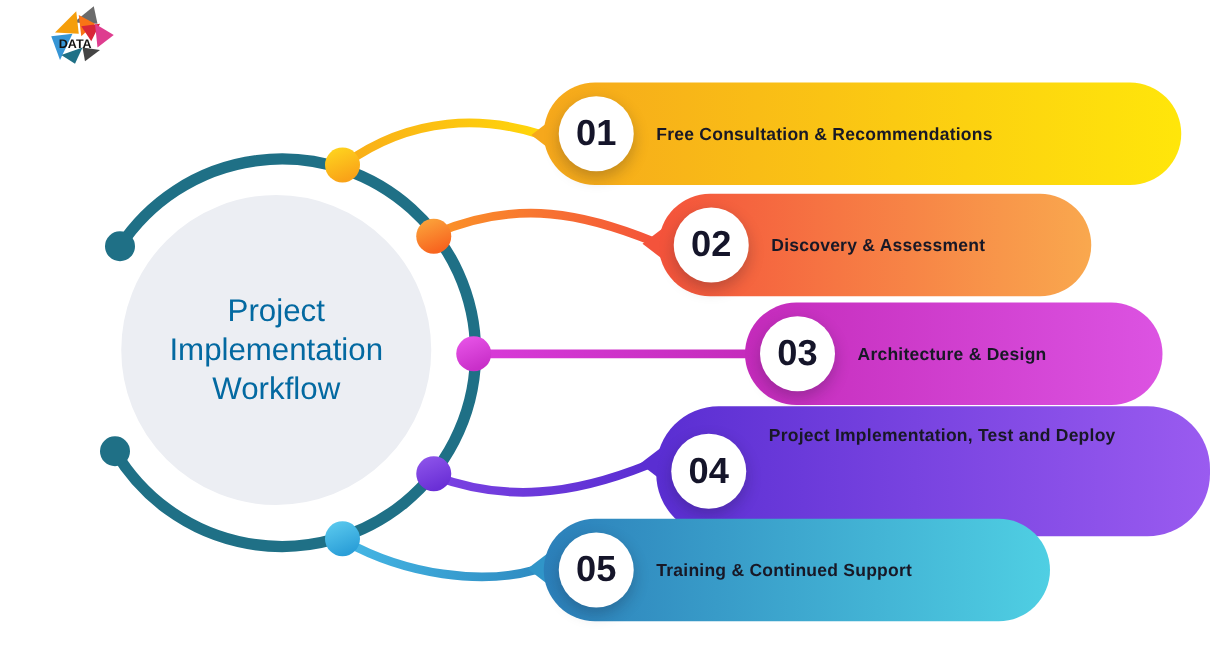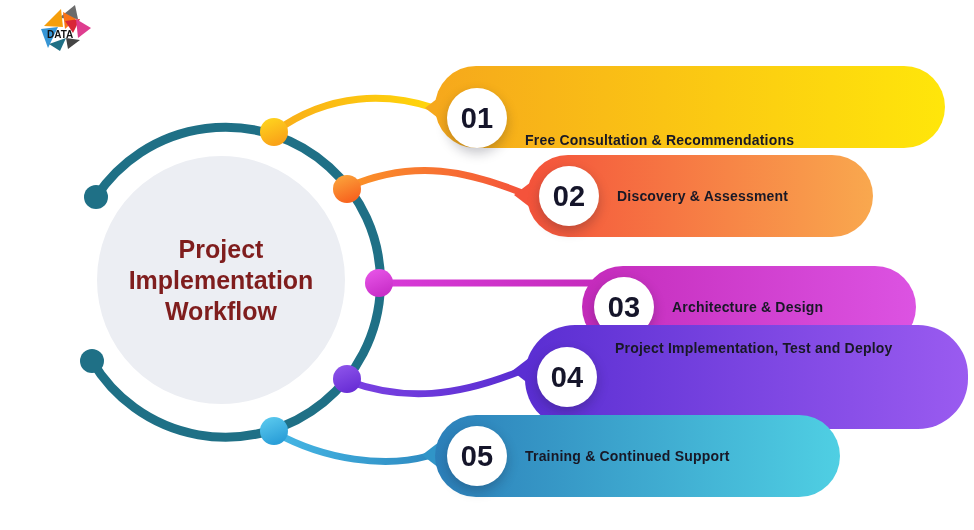--- a/index.html
+++ b/index.html
@@ -3,26 +3,26 @@
 <meta charset="utf-8">
 <style>
   html,body{margin:0;padding:0;background:#ffffff;}
   .stage{position:relative;width:974px;height:530px;background:#ffffff;overflow:hidden;
          font-family:"Liberation Sans", sans-serif;padding-left:24px;}
   .layer{position:absolute;left:0;top:0;z-index:1;}
   .logo{position:absolute;left:35px;top:2px;z-index:4;}
   .hub{position:absolute;left:91px;top:150px;width:260px;height:260px;border-radius:50%;
        background:#ECEEF3;border:6px solid #ffffff;box-sizing:border-box;z-index:2;
        display:flex;flex-direction:column;align-items:center;justify-content:center;}
-  .hub-line{font-size:25px;line-height:31px;font-weight:700;color:#7f1d1d;text-align:center;}
+  .hub-line{font-size:25px;line-height:31px;font-weight:400;color:#0369a1;text-align:center;}
   .pill{position:absolute;display:flex;align-items:center;padding-left:12px;gap:18px;
         border-radius:50px;z-index:3;box-sizing:border-box;}
   .p1{left:435px;top:66px;width:510px;height:82px;}
   .p2{left:527px;top:155px;width:346px;height:82px;}
-  .p3{left:582px;top:242px;width:334px;height:82px;margin-top:24px;}
+  .p3{left:596px;top:242px;width:334px;height:82px;}
   .p4{left:525px;top:325px;width:443px;height:104px;}
   .p5{left:435px;top:415px;width:405px;height:82px;}
   .num{width:60px;height:60px;border-radius:50%;background:#ffffff;flex:none;
        box-shadow:0 5px 12px rgba(20,20,40,0.25);display:flex;align-items:center;justify-content:center;
        font-size:29px;font-weight:600;color:#15152a;}
   .label{font-size:14px;font-weight:700;color:#181826;white-space:nowrap;letter-spacing:0.2px;}
   .p4 .label{align-self:flex-start;margin-top:15px;}
 </style>
 </head>
 <body>
@@ -107,21 +107,21 @@
     <polygon points="31,36 45,38 33,47" fill="#444444"></polygon>
     <text x="12" y="36" font-size="10" font-weight="bold" fill="#111111" font-family="Liberation Sans, sans-serif">DATA</text>
   </svg>
 
   <div class="hub">
     <span class="hub-line">Project</span>
     <span class="hub-line">Implementation</span>
     <span class="hub-line">Workflow</span>
   </div>
 
-  <div class="pill p1" style="background: linear-gradient(90deg, rgb(246, 168, 28), rgb(255, 230, 10)); align-items: flex-end;">
+  <div class="pill p1" style="background: linear-gradient(90deg, rgb(246, 168, 28), rgb(255, 230, 10));">
     <div class="num">01</div>
     <div class="label">Free Consultation &amp; Recommendations</div>
   </div>
   <div class="pill p2" style="background: linear-gradient(90deg, rgb(244, 83, 59), rgb(249, 168, 78)); text-align: center;">
     <div class="num">02</div>
     <div class="label">Discovery &amp; Assessment</div>
   </div>
   <div class="pill p3" style="background: linear-gradient(90deg, rgb(196, 43, 187), rgb(220, 83, 226));">
     <div class="num">03</div>
     <div class="label">Architecture &amp; Design</div>

